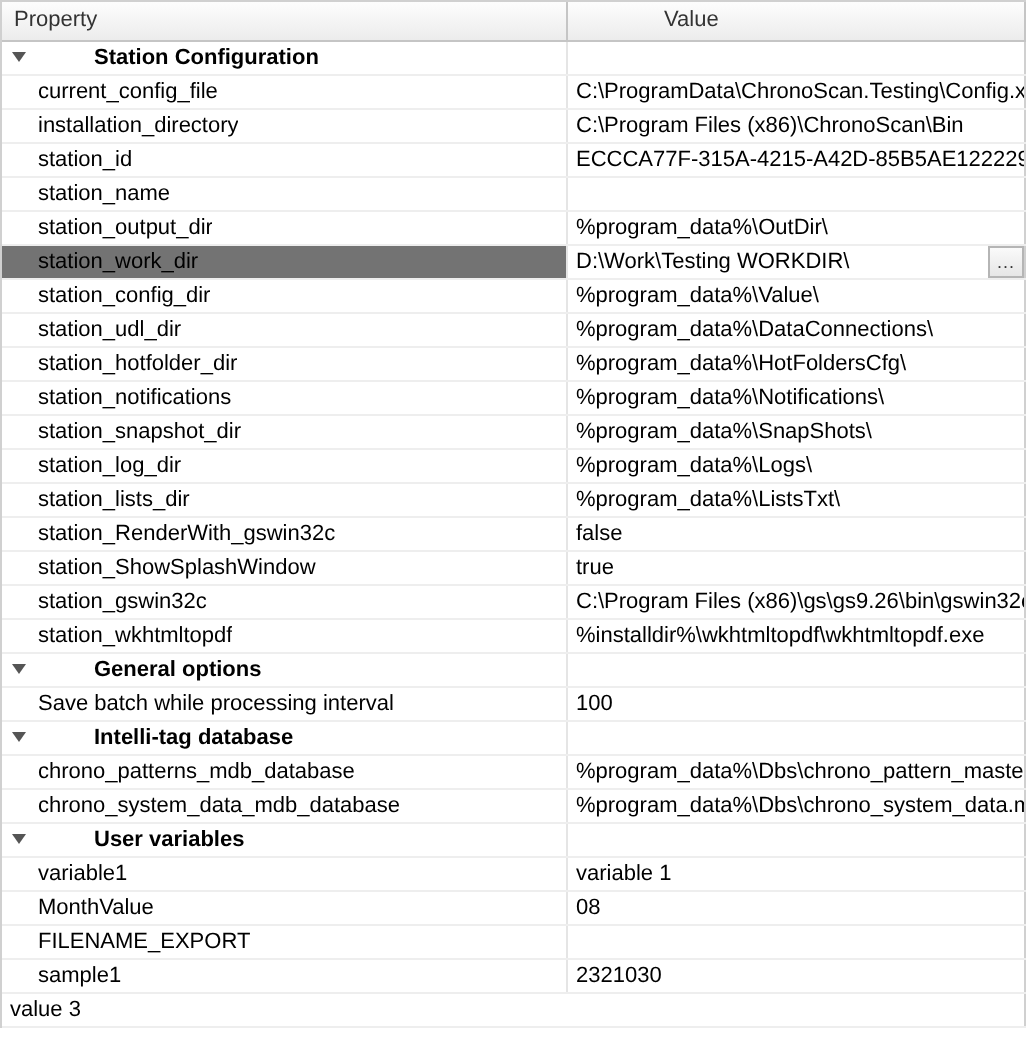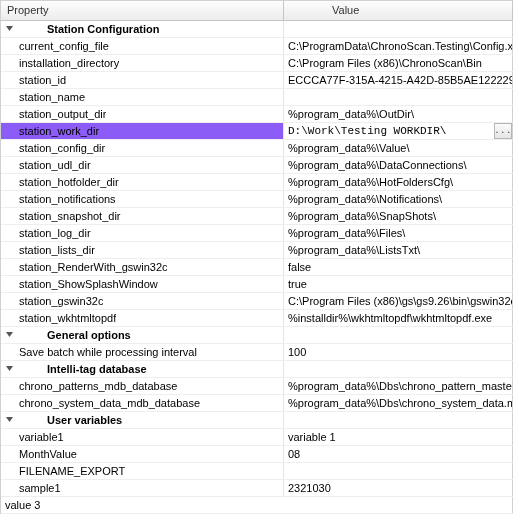--- a/index.html
+++ b/index.html
@@ -58,22 +58,22 @@
     width: 16px; flex: 0 0 16px;
     text-align: center;
     font-family: monospace;
     font-size: 11px;
     color: #444;
     user-select: none;
   }
   .indent { width: 16px; flex: 0 0 16px; }
   .prop-label { padding-left: 2px; overflow:hidden; text-overflow: clip;}
   .row.selected { }
-  .row.selected .cellA { background: #8b5cf6; }
-  .row.selected .cellB { background: #fff; position: relative; padding-right: 20px; font-family: Liberation Mono, monospace;}
+  .row.selected .cellA { background: #737373; }
+  .row.selected .cellB { background: #fff; position: relative; padding-right: 20px;}
   .dots-btn {
     position: absolute;
     right: 0; top: 0; bottom: 0;
     width: 18px;
     border: 1px solid #b5b5b5;
     background: linear-gradient(#fafafa,#e6e6e6);
     display:flex; align-items:center; justify-content:center;
     font-size: 9px;
     letter-spacing: 0.5px;
     color:#333;
@@ -196,21 +196,21 @@
         <div class="cellB">
           <span>%program_data%\SnapShots\</span>
         </div>
       </div>
       <div class="row">
         <div class="cellA">
           <span class="indent"></span>
           <span class="prop-label">station_log_dir</span>
         </div>
         <div class="cellB">
-          <span>%program_data%\Files\</span>
+          <span>%program_data%\Logs\</span>
         </div>
       </div>
       <div class="row">
         <div class="cellA">
           <span class="indent"></span>
           <span class="prop-label">station_lists_dir</span>
         </div>
         <div class="cellB">
           <span>%program_data%\ListsTxt\</span>
         </div>

